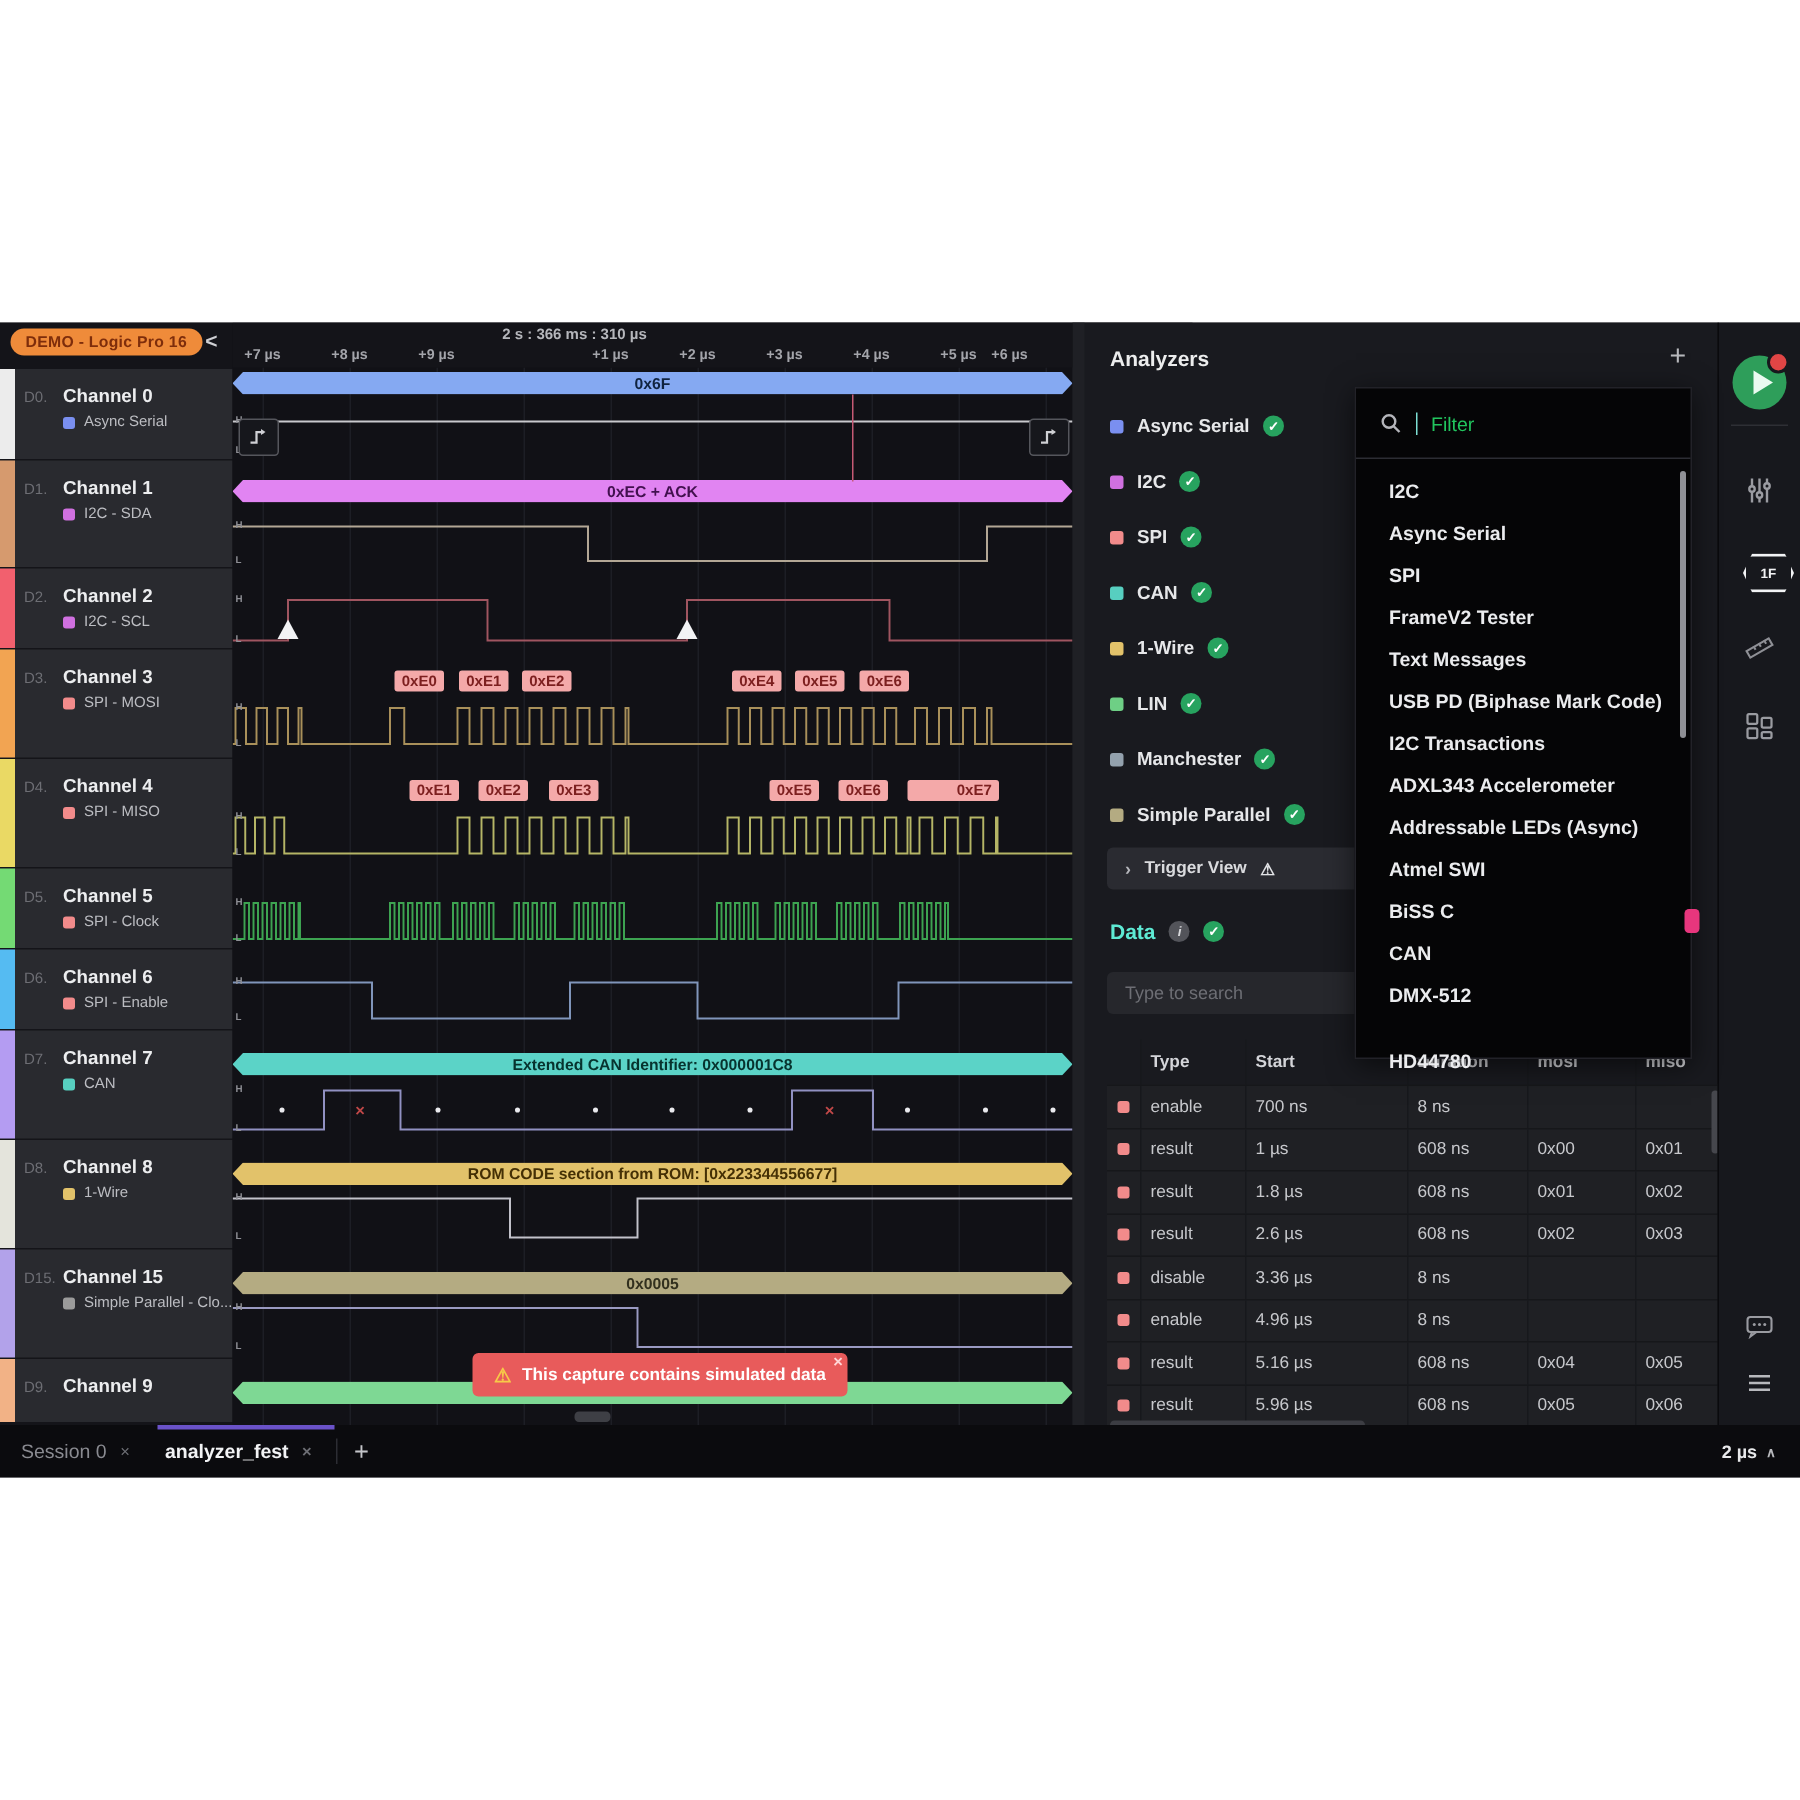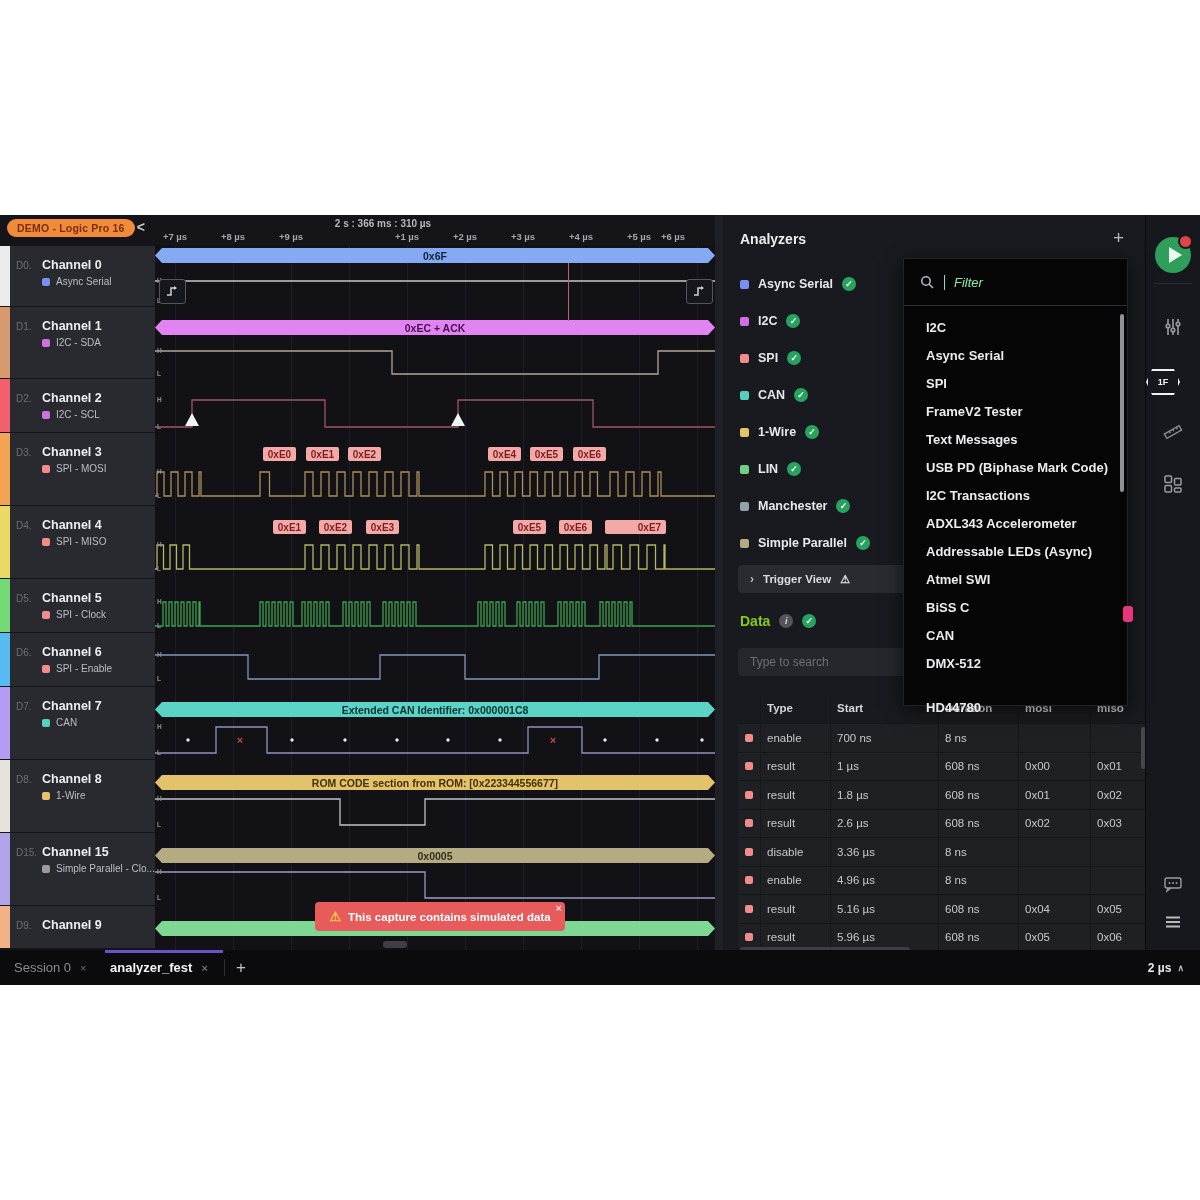--- a/index.html
+++ b/index.html
@@ -48,55 +48,55 @@
   .an-item{position:absolute;left:17px;display:flex;align-items:center;gap:9px;}
   .an-sw{width:9px;height:9px;border-radius:2px;}
   .an-label{color:#e6e7e9;font-size:12.5px;font-weight:bold;}
   .chk{display:inline-flex;align-items:center;justify-content:center;width:14px;height:14px;border-radius:50%;
     background:#27a35f;color:#fff;font-size:9px;font-weight:bold;}
   .trigger-row{position:absolute;left:15px;top:350px;width:390px;height:28px;background:#2a2b31;border-radius:4px;
     display:flex;align-items:center;gap:9px;padding-left:12px;box-sizing:border-box;color:#dadbde;font-size:11.5px;font-weight:bold;}
   .tr-chev{color:#b6b7bc;font-size:12px;}
   .tr-warn{font-size:11px;color:#e3e4e7;}
   .data-head{position:absolute;left:17px;top:398px;display:flex;align-items:center;gap:9px;}
-  .data-title{font-size:14px;font-weight:bold;color:#84cc16;}
+  .data-title{font-size:14px;font-weight:bold;color:#5eead4;}
   .info-ic{display:inline-flex;align-items:center;justify-content:center;width:14px;height:14px;border-radius:50%;
     background:#53545a;color:#d8d9dc;font-size:9px;font-weight:bold;font-style:italic;}
   .search-box{position:absolute;left:15px;top:433px;width:390px;height:28px;background:#26272c;border-radius:4px;
     display:flex;align-items:center;padding-left:12px;box-sizing:border-box;color:#6d6e74;font-size:12px;}
   .dtable{position:absolute;left:15px;top:478px;width:408px;height:252px;}
   .dt-grid{display:grid;grid-template-columns:22px 70px 108px 80px 72px 1fr;align-items:center;}
   .dt-head{height:30px;color:#d4d5d9;font-size:11.5px;font-weight:bold;}
   .dt-row{height:27.5px;background:#1f2024;border-top:1px solid #16171a;color:#c7c8cc;font-size:11.5px;}
   .dt-cell{padding-left:6px;border-left:1px solid #17181c;height:100%;display:flex;align-items:center;overflow:hidden;}
   .dt-swcell{display:flex;align-items:center;justify-content:center;height:100%;}
   .dt-sw{width:8px;height:8px;background:#f28b8b;border-radius:2px;}
   .vscroll{position:absolute;right:0px;top:34px;width:5px;height:42px;background:#46474d;border-radius:3px;}
   .hscroll{position:absolute;left:2px;bottom:-8px;width:170px;height:6px;background:#3c3d43;border-radius:3px;}
 
   
   .dropdown{position:absolute;left:903px;top:43px;width:225px;height:448px;background:#050506;z-index:50;
     border:1px solid #222228;box-shadow:0 4px 18px rgba(0,0,0,.6);box-sizing:border-box;}
   .dd-search{position:absolute;left:0;top:0;width:100%;height:47px;border-bottom:1px solid #2c2d33;
     display:flex;align-items:center;gap:9px;padding-left:16px;box-sizing:border-box;}
-  .dd-ph{color:#86efac;font-size:13px;font-style:italic;}
+  .dd-ph{color:#22c55e;font-size:13px;}
   .dd-caret{width:1px;height:15px;background:#7ddfd3;}
   .dd-item{position:absolute;left:22px;height:28px;display:flex;align-items:center;color:#ebecee;font-size:13px;
     font-weight:bold;white-space:nowrap;cursor:pointer;}
   .dd-scroll{position:absolute;right:3px;top:55px;width:4px;height:178px;background:#8f9095;border-radius:2px;}
   .dd-badge{position:absolute;right:-6px;top:347px;width:10px;height:16px;background:#e8367d;border-radius:3px;}
 
   
   .toolbar{position:absolute;left:1145px;top:0;width:55px;height:735px;background:#17181d;border-left:1px solid #0a0a0d;box-sizing:border-box;}
   .play-btn{position:absolute;left:9px;top:22px;width:36px;height:36px;border-radius:50%;background:#2e9e5a;cursor:pointer;}
   .play-tri{position:absolute;left:14px;top:10px;width:0;height:0;border-left:13px solid #eafaf0;border-top:8px solid transparent;border-bottom:8px solid transparent;}
   .play-dot{position:absolute;right:-2px;top:-3px;width:11px;height:11px;border-radius:50%;background:#e04545;border:2px solid #17181d;}
   .tb-div{position:absolute;left:8px;top:68px;width:38px;height:1px;background:#2e2f35;}
   .tb-ic{position:absolute;left:16px;width:22px;height:22px;display:flex;align-items:center;justify-content:center;cursor:pointer;}
-  .hexlab{position:absolute;left:0;width:30px;height:22px;display:flex;align-items:center;justify-content:center;
+  .hexlab{position:absolute;left:16px;width:30px;height:22px;display:flex;align-items:center;justify-content:center;
     border:2px solid #f2f3f5;border-radius:6px;color:#f2f3f5;font-size:9px;font-weight:bold;cursor:pointer;
     clip-path:polygon(18% 0,82% 0,100% 50%,82% 100%,18% 100%,0 50%);}
 
   
   .tabbar{position:absolute;left:0;top:735px;width:1200px;height:35px;background:#0b0b0e;}
   .tab{position:absolute;top:0;height:35px;display:flex;align-items:center;gap:9px;font-size:13px;cursor:pointer;}
   .tab .x{color:#6d6e74;font-size:11px;}
   .tab-ind{position:absolute;left:105px;top:0;width:118px;height:3px;background:#6a52c8;}
   .tab-div{position:absolute;left:224px;top:9px;width:1px;height:17px;background:#2c2d33;}
   .tab-add{position:absolute;left:236px;top:0;height:35px;display:flex;align-items:center;color:#c4c5c9;font-size:17px;cursor:pointer;}

